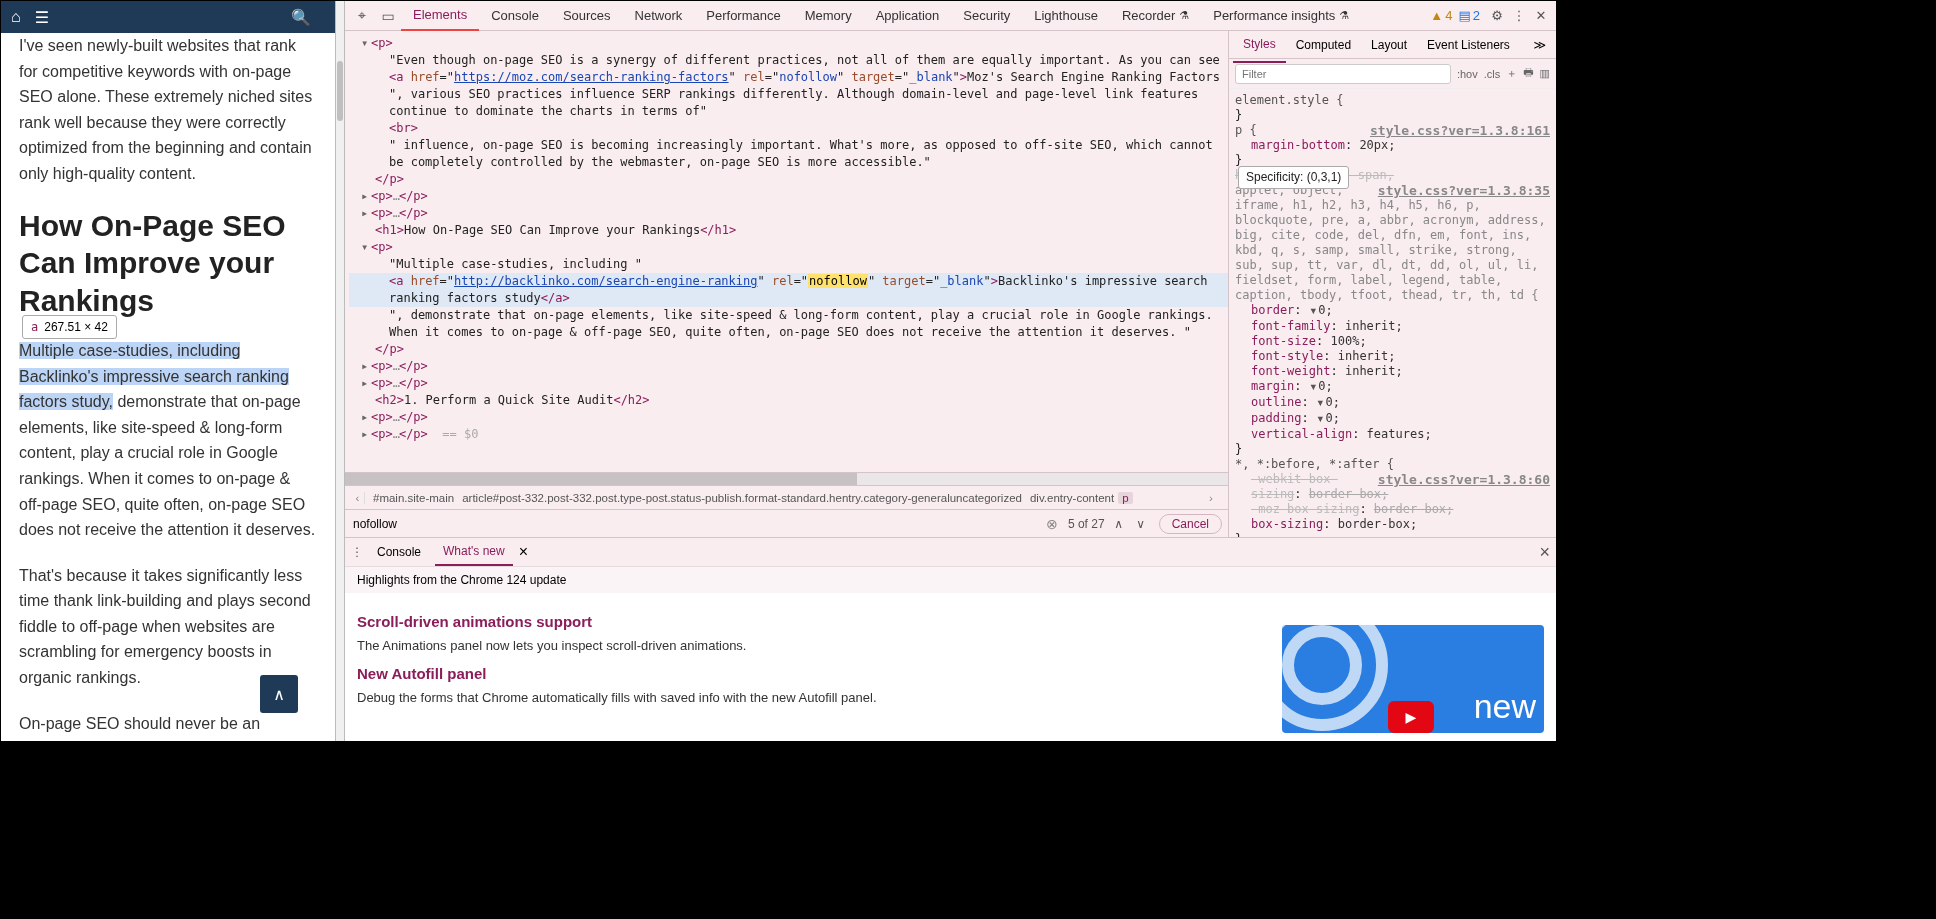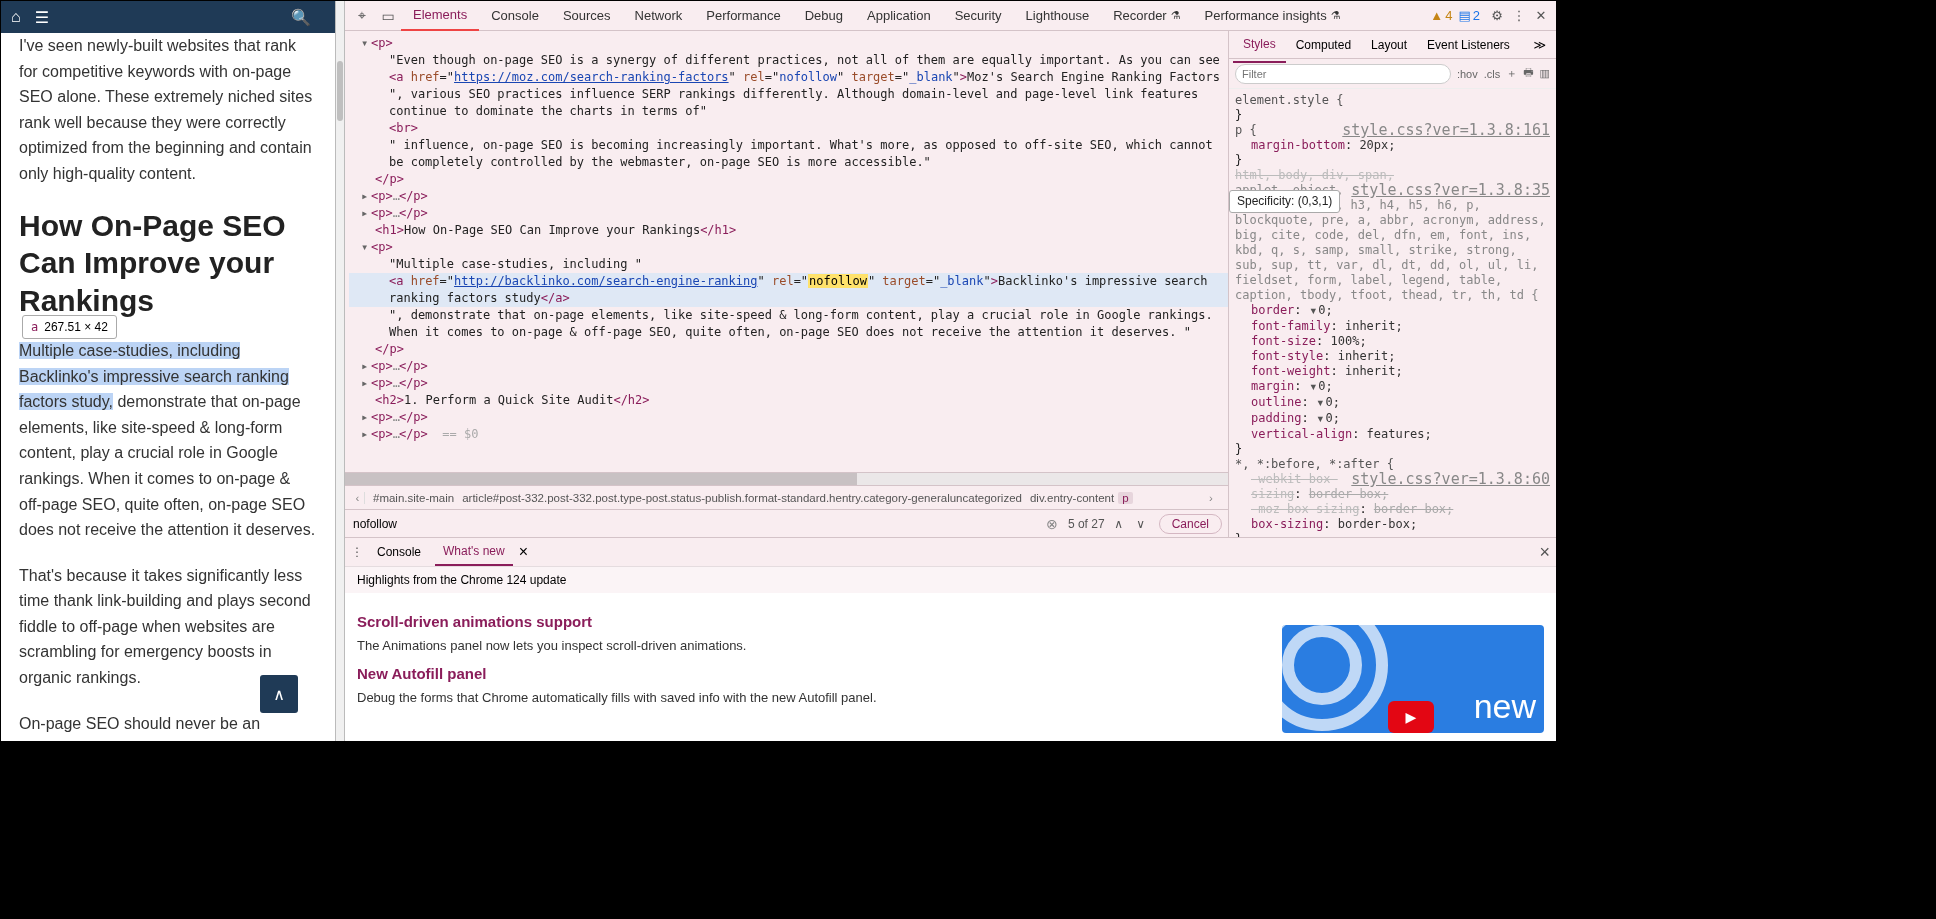--- a/index.html
+++ b/index.html
@@ -72,31 +72,31 @@
 .searchbar .nav { cursor: pointer; color: #555; width: 16px; text-align: center; }
 .searchbar .cancel { color: #8a1d5a; border: 1px solid #d4b7c2; border-radius: 12px; padding: 2px 12px; cursor: pointer; margin-left: 4px; }
 
 
 .styles-col { width: 327px; display: flex; flex-direction: column; font-size: 12px; }
 .styles-tabs { height: 28px; display: flex; align-items: center; border-bottom: 1px solid #d4c3c8; padding: 0 4px; gap: 0; }
 .s-tab { padding: 0 10px; height: 36px; display: flex; align-items: center; cursor: pointer; }
 .s-tab.active { color: #8a1d5a; border-bottom: 2px solid #8a1d5a; }
 .s-more { margin-left: auto; cursor: pointer; padding: 0 6px; }
 .styles-toolbar { height: 30px; display: flex; align-items: center; gap: 6px; padding: 0 6px; border-bottom: 1px solid #eee; }
-.styles-toolbar input { flex: 1; border: 1px solid #ccc; border-radius: 10px; padding: 3px 6px; font-size: 11px; outline: none; background: #fff; }
+.styles-toolbar input { flex: 1; border: 1px solid #ccc; border-radius: 3px; padding: 3px 6px; font-size: 11px; outline: none; background: #fff; }
 .styles-toolbar .chip { color: #666; cursor: pointer; font-size: 11px; }
 .styles-body { flex: 1; overflow: hidden; font-family: Menlo, Consolas, monospace; font-size: 12px; line-height: 15px; padding: 4px 6px; position: relative; color: #222;}
 .rule .selector { color: #555; }
-.rule .file { float: right; color: #888; text-decoration: underline; font-size: 15px; }
+.rule .file { float: right; color: #888; text-decoration: underline; font-size: 13px; font-weight: bold; }
 .prop { padding-left: 16px; }
 .propn { color: #8a1d5a; }
 .propv { color: #333; }
 .propv.struck { text-decoration: line-through; color: #aaa; }
 .tri { display:inline-block; transform: rotate(90deg); font-size: 9px; color:#555; margin: 0 2px;}
-.spec-tip { position: absolute; top: 77px; left: 0px; background: #fff; border: 1px solid #aaa; padding: 3px 7px; font-size: 12px; border-radius: 3px; font-family: -apple-system, Arial; z-index: 5; margin-top: 24px; }
+.spec-tip { position: absolute; top: 77px; left: 9px; background: #fff; border: 1px solid #aaa; padding: 3px 7px; font-size: 12px; border-radius: 3px; font-family: -apple-system, Arial; z-index: 5; }
 
 
 .drawer { border-top: 1px solid #d4c3c8; display: flex; flex-direction: column; height: 204px; }
 .drawer-tabs { height: 28px; display: flex; align-items: center; padding: 0 6px; gap: 6px; font-size: 12px; position: relative; }
 .drawer-tabs .menu { color: #555; cursor: pointer; }
 .drawer-tabs .d-tab { padding: 0 8px; height: 28px; display: flex; align-items: center; cursor: pointer; }
 .drawer-tabs .d-tab.active { color: #8a1d5a; border-bottom: 2px solid #8a1d5a; }
 .drawer-tabs .close { font-size: 16px; cursor: pointer; }
 .drawer-tabs .close-drawer { margin-left: auto; font-size: 18px; cursor: pointer; color: #555;}
 .drawer-body { flex: 1; display: flex; overflow: hidden; background: #fff; padding: 8px 12px; gap: 20px; font-size: 13px; color: #333; }
@@ -141,21 +141,21 @@
   <div class="devtools">
 
     <div class="dt-tabs">
       <span class="tool-ico">⌖</span>
       <span class="tool-ico">▭</span>
       <div class="dt-tab active">Elements</div>
       <div class="dt-tab">Console</div>
       <div class="dt-tab">Sources</div>
       <div class="dt-tab">Network</div>
       <div class="dt-tab">Performance</div>
-      <div class="dt-tab">Debug</div>
+      <div class="dt-tab">Memory</div>
       <div class="dt-tab">Application</div>
       <div class="dt-tab">Security</div>
       <div class="dt-tab">Lighthouse</div>
       <div class="dt-tab">
           <span>Recorder</span>
           <span class="beaker">⚗</span>
         </div>
       <div class="dt-tab">
           <span>Performance insights</span>
           <span class="beaker">⚗</span>

